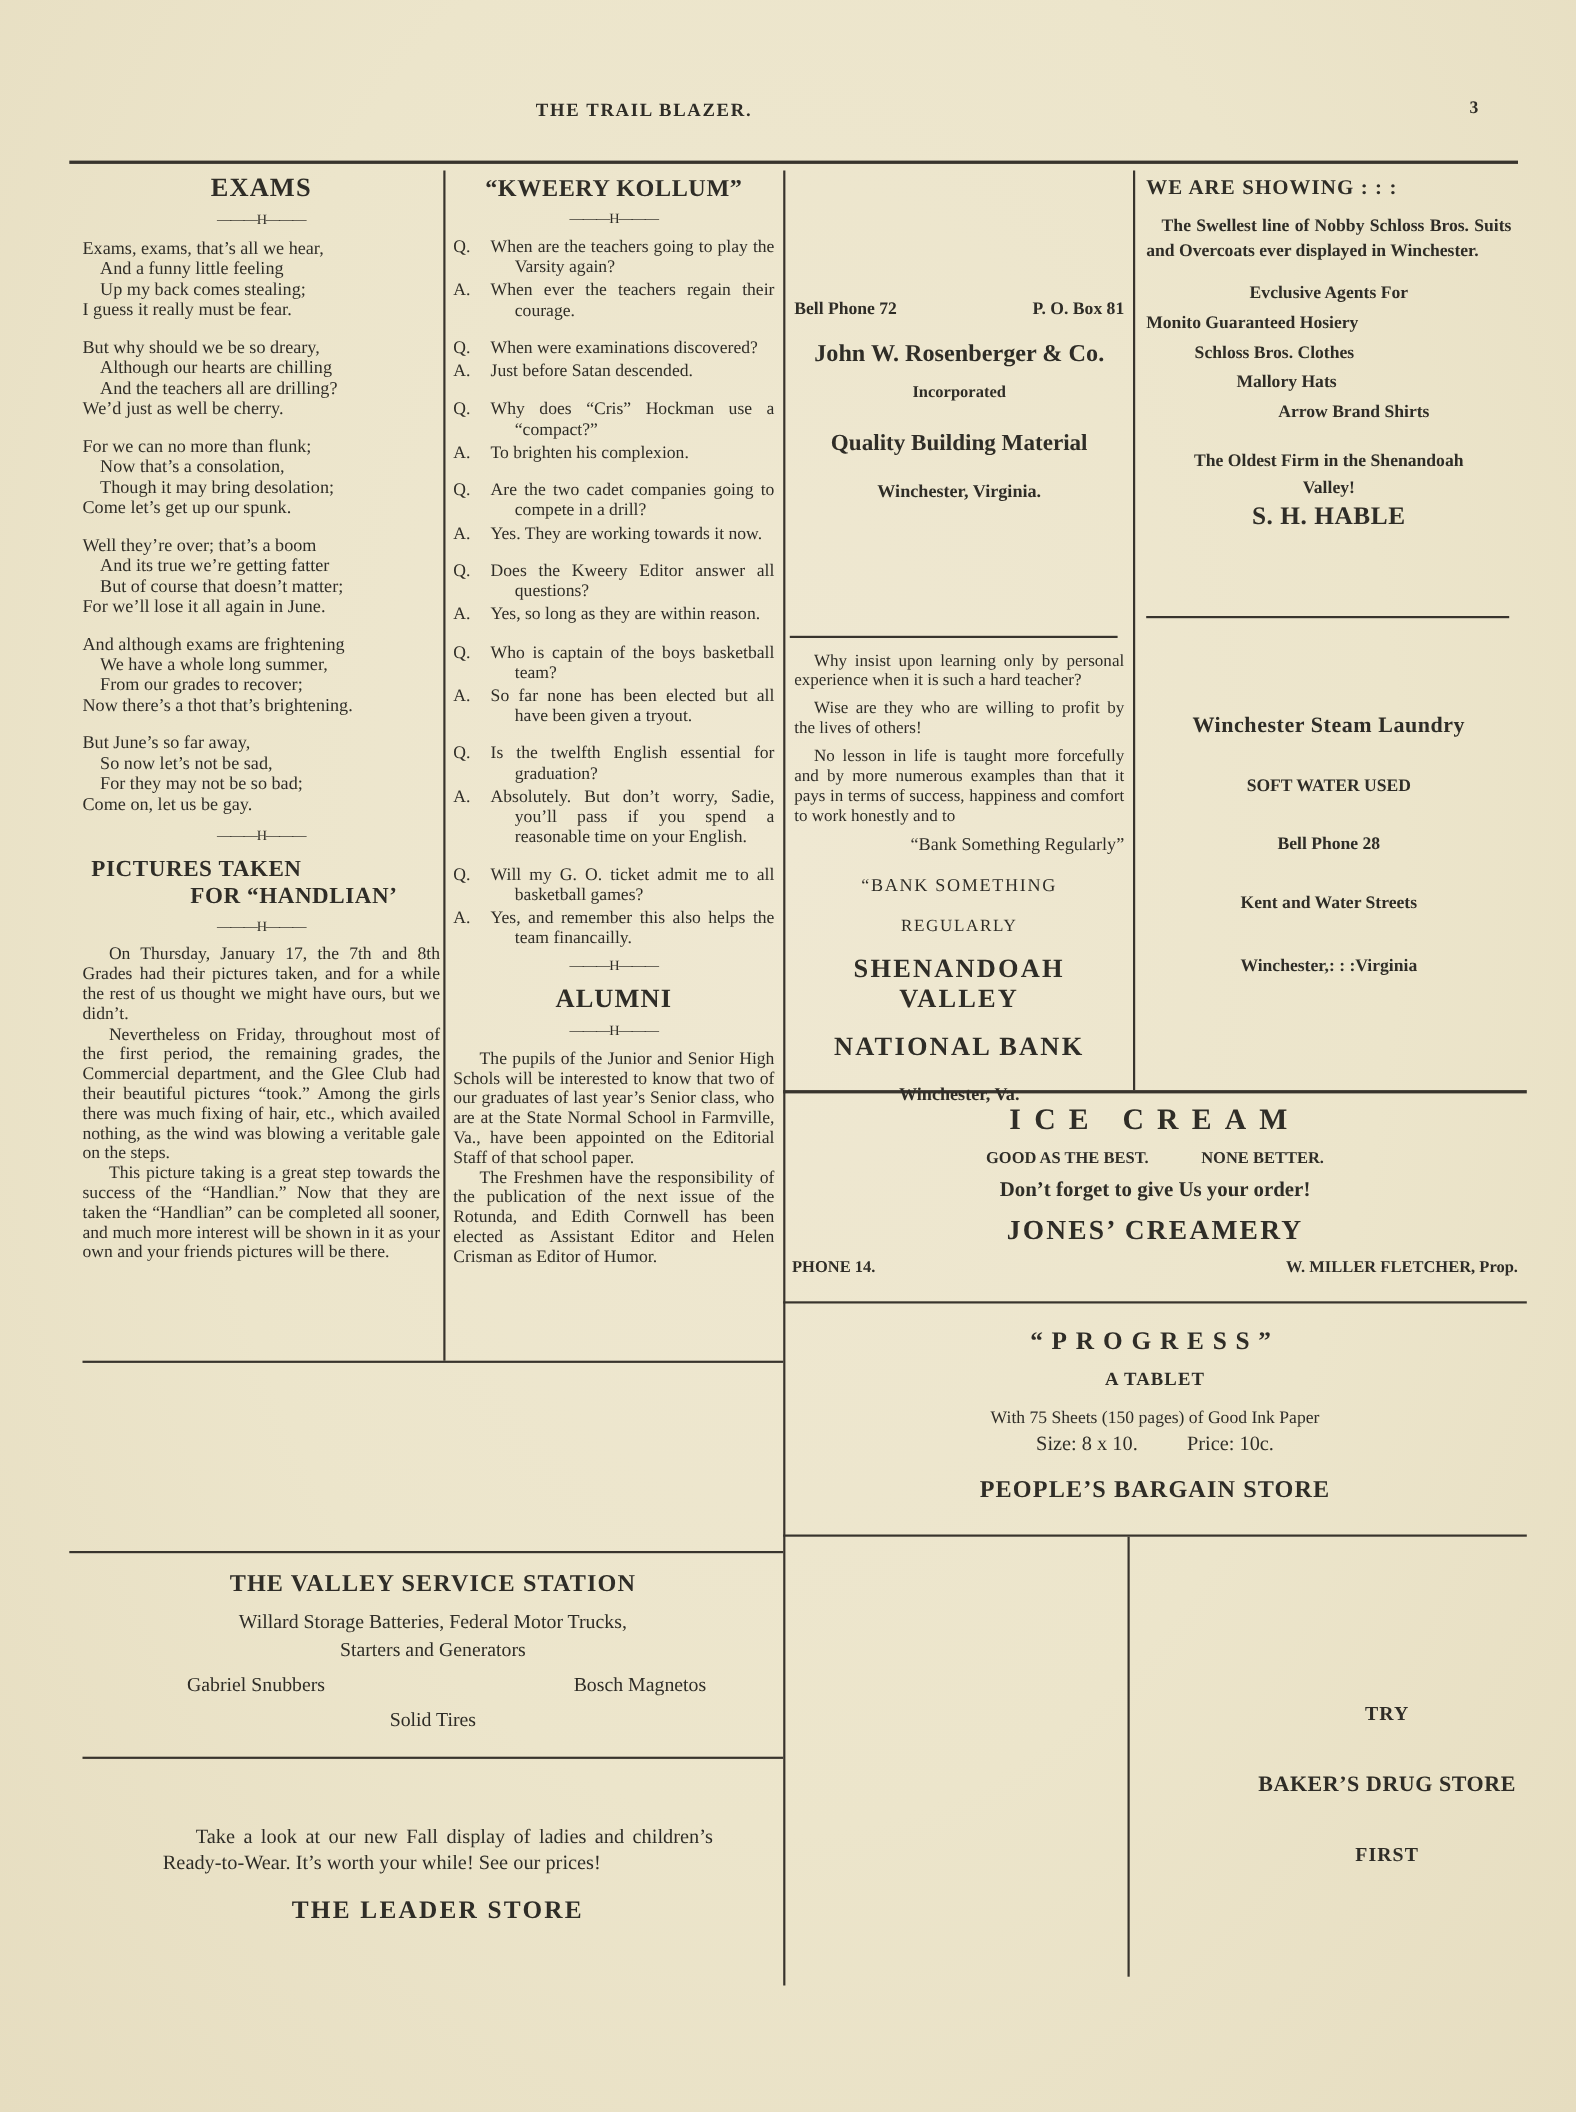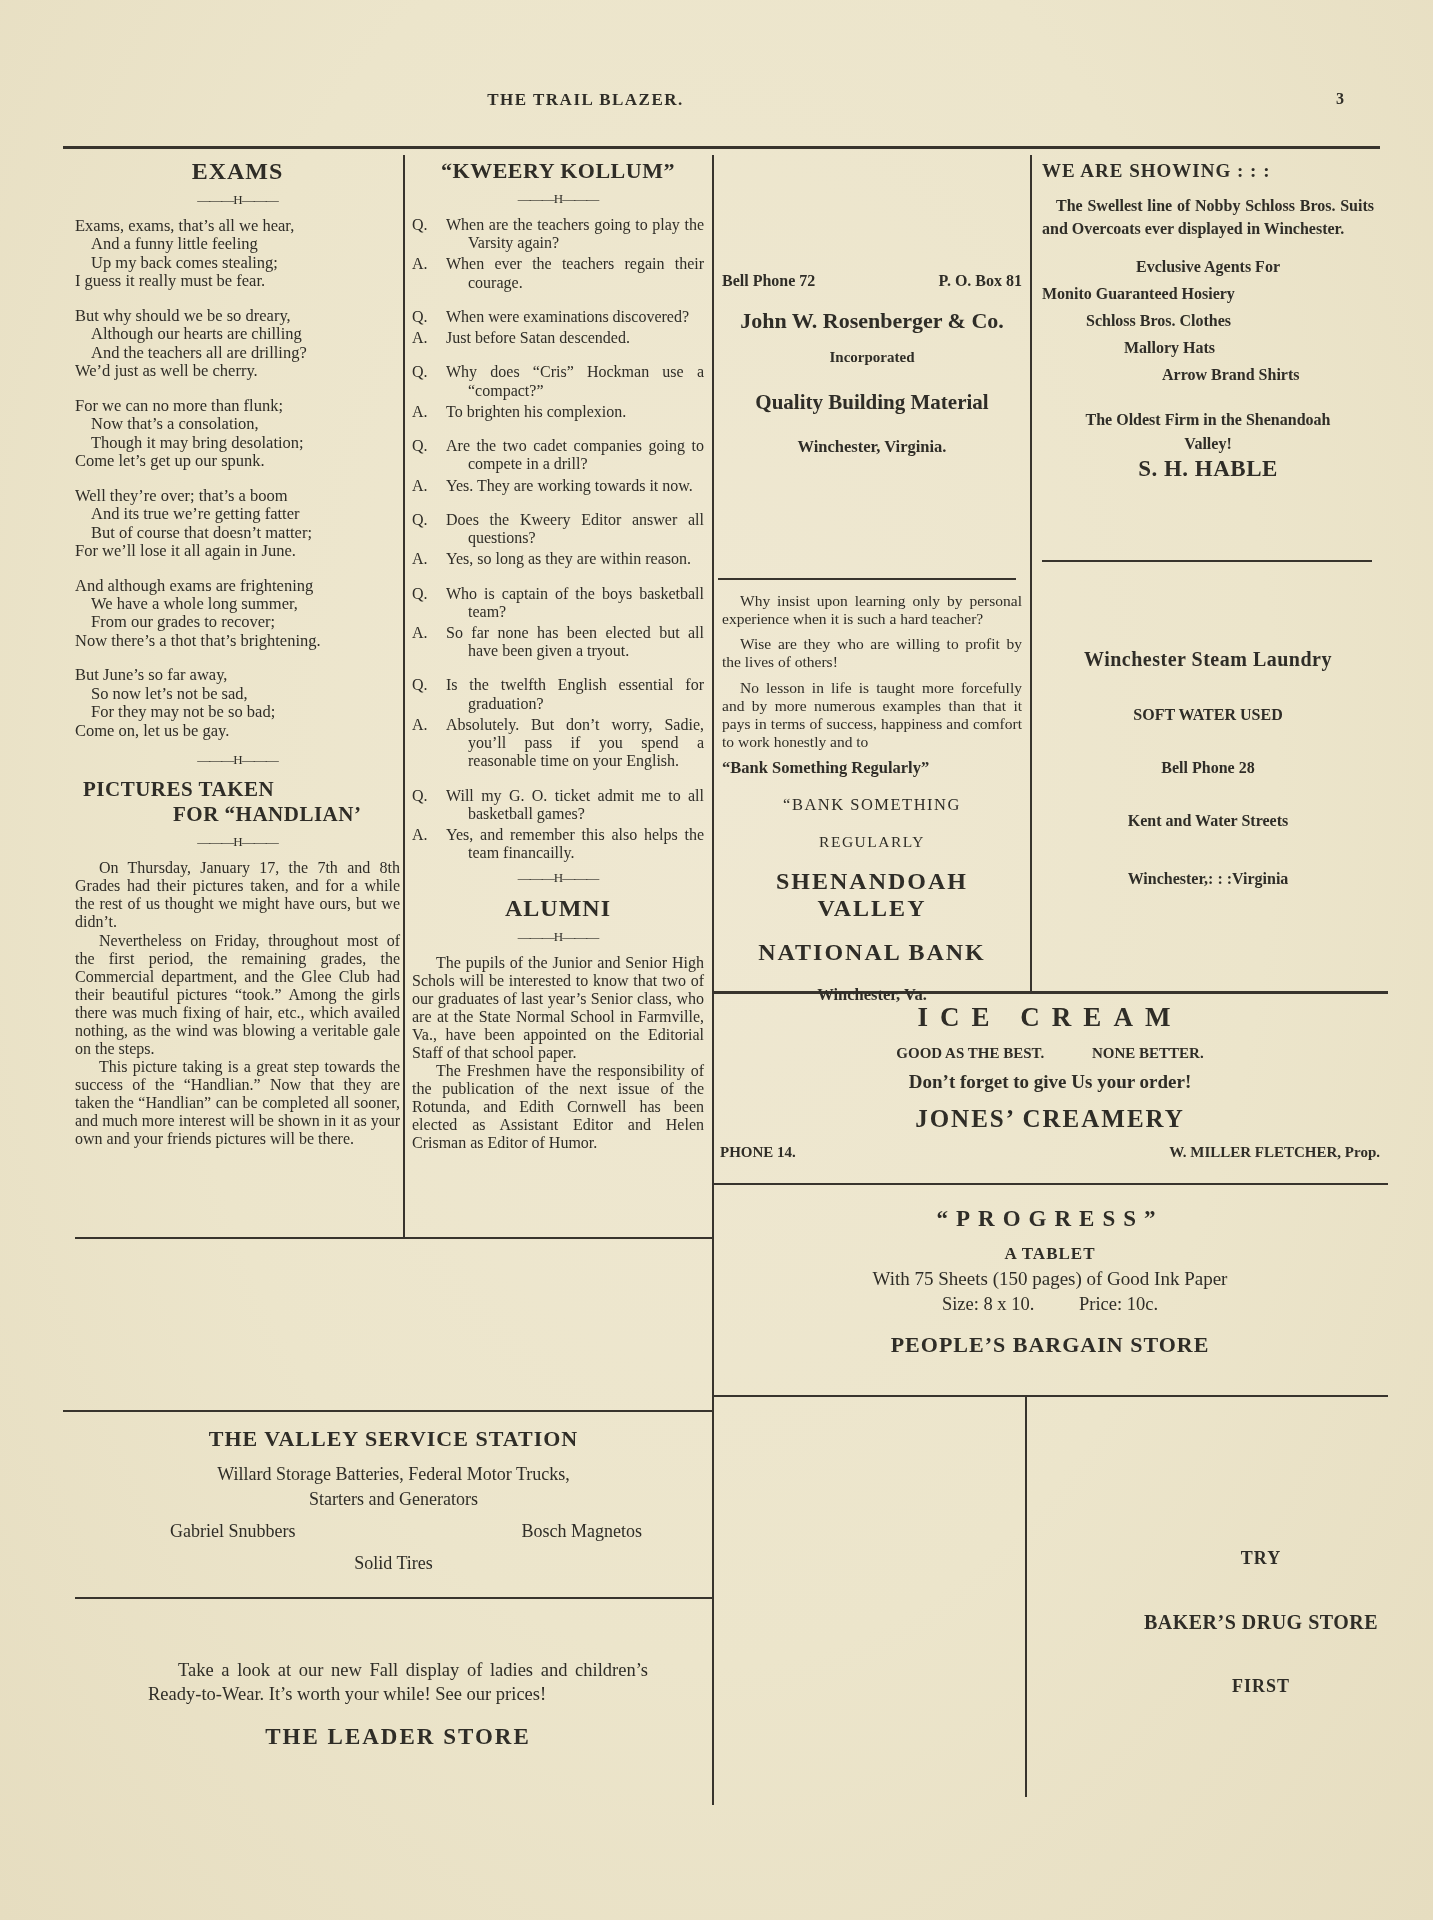--- a/index.html
+++ b/index.html
@@ -33,21 +33,21 @@
   #col2 .para{font-size:16px}
   
   #rosen{position:absolute;left:722px;top:272px;width:300px;font-weight:bold}
   .rosen-row{display:flex;justify-content:space-between;font-size:16px}
   .rosen-name{font-size:22px;text-align:center;margin-top:18px}
   .rosen-inc{font-size:15px;text-align:center;margin-top:15px}
   .rosen-line{font-size:21px;text-align:center;margin-top:24px}
   .rosen-city{font-size:16.5px;text-align:center;margin-top:22px}
   #bank{position:absolute;left:722px;top:592px;width:300px}
   #bank p{font-size:15.5px;line-height:1.17;text-align:justify;text-indent:18px;margin:0 0 7px}
-  .bank-slogan{font-size:16.5px;font-weight:bold;text-align:left;margin-top:5px}
+  .bank-slogan{font-size:16.5px;font-weight:normal;text-align:right;margin-top:5px}
   .bank-s2{font-size:16.5px;text-align:center;margin-top:17px;letter-spacing:1.5px}
   .bank-s3{font-size:15.5px;text-align:center;margin-top:18px;letter-spacing:1.5px}
   .bank-name{font-size:24px;font-weight:bold;text-align:center;letter-spacing:2px;margin-top:17px}
   .bank-city{font-size:16.5px;font-weight:bold;text-align:center;margin-top:19px}
   
   #hable{position:absolute;left:1042px;top:160px;width:332px;font-weight:bold}
   .hable-head{font-size:19px;letter-spacing:1px}
   .hable-p{font-size:16px;line-height:1.45;text-align:justify;text-indent:14px;margin-top:12px}
   .hable-agents{font-size:16px;text-align:center;margin-top:18px}
   .hable-item{font-size:16px;margin-top:9px}
@@ -61,21 +61,21 @@
   #ice{position:absolute;left:714px;top:1002px;width:672px;text-align:center}
   .ice-title{font-size:27px;font-weight:bold;letter-spacing:12px}
   .ice-sub{font-size:15px;font-weight:bold;margin-top:12px}
   .ice-sub span{margin:0 22px}
   .ice-order{font-size:19px;font-weight:bold;margin-top:9px}
   .ice-name{font-size:25px;font-weight:bold;letter-spacing:2px;margin-top:12px}
   .ice-row{display:flex;justify-content:space-between;font-size:15px;font-weight:bold;margin-top:11px;padding:0 6px}
   #prog{position:absolute;left:714px;top:1206px;width:672px;text-align:center}
   .prog-title{font-size:23px;font-weight:bold;letter-spacing:8px}
   .prog-sub{font-size:17px;font-weight:bold;margin-top:12px;letter-spacing:1px}
-  .prog-l1{font-size:19px;margin-top:4px}
+  .prog-l1{font-size:16px;margin-top:17px}
   .prog-l2{font-size:18.5px;margin-top:4px}
   .prog-l2 span{margin:0 20px}
   .prog-store{font-size:22px;font-weight:bold;margin-top:17px;letter-spacing:1px}
   
   #shoe{position:absolute;left:63px;top:1254px;width:649px;text-align:center}
   .shoe-l1{font-size:15px;font-weight:bold;letter-spacing:.5px}
   .shoe-l2{font-size:14px;font-weight:bold;margin-top:9px}
   .shoe-l3{font-size:15px;font-weight:bold;margin-top:9px;letter-spacing:.5px}
   .shoe-name{font-size:19px;font-weight:bold;margin-top:15px}
   .shoe-row{display:flex;justify-content:space-between;font-size:14.5px;font-weight:bold;margin-top:9px;padding:0 4px}

